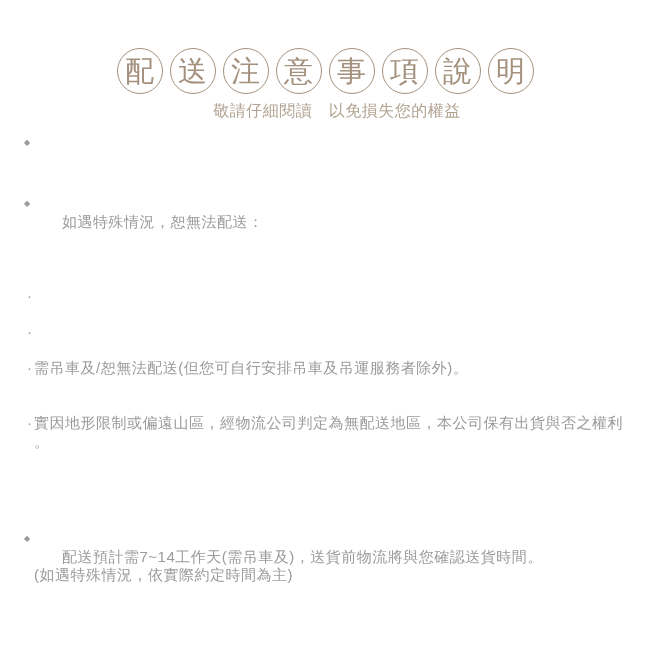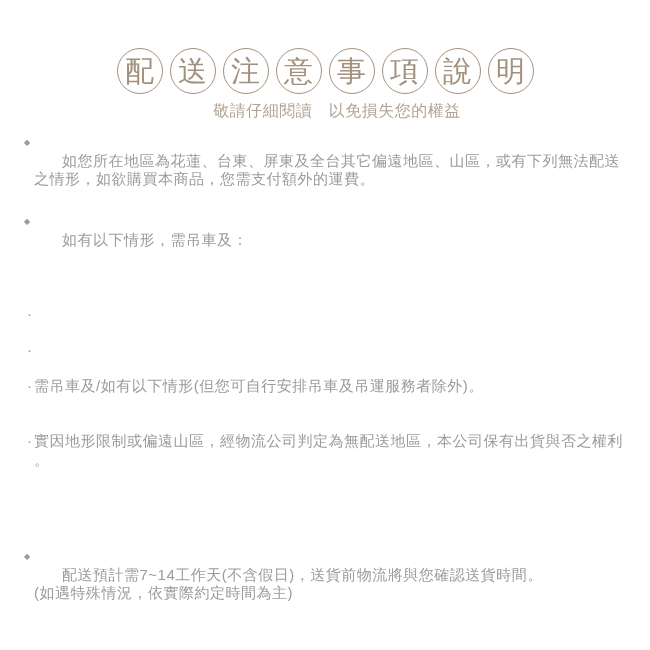--- a/index.html
+++ b/index.html
@@ -94,32 +94,32 @@
       <div class="circle">
           <span>明</span>
         </div>
     </div>
     <div class="subtitle">敬請仔細閱讀　以免損失您的權益</div>
   </div>
 
   <div class="content">
 
     <div class="item">
-      <span class="bullet">◆</span><span>如您所在地區為花蓮、台東、屏東及全台其它偏遠地區、山區，或有下列無法配送之情形，如欲購買本商品，您需支付額外的運費。</span>
+      <span class="bullet">◆</span>
     </div>
 
     <div class="item">
-      <span class="bullet">◆</span><span>如有以下情形，需吊車及：</span>
+      <span class="bullet">◆</span><span>如遇特殊情況，恕無法配送：</span>
       <div class="sub-list">
         <div class="sub-item"><span class="sub-bullet">·</span></div>
         <div class="sub-item"><span class="sub-bullet">·</span></div>
-        <div class="sub-item"><span class="sub-bullet">·</span><span>需吊車及/如有以下情形(但您可自行安排吊車及吊運服務者除外)。</span></div>
+        <div class="sub-item"><span class="sub-bullet">·</span><span>需吊車及/恕無法配送(但您可自行安排吊車及吊運服務者除外)。</span></div>
         <div class="sub-item"><span class="sub-bullet">·</span><span>實因地形限制或偏遠山區，經物流公司判定為無配送地區，本公司保有出貨與否之權利。</span></div>
       </div>
     </div>
 
     <div class="item">
-      <span class="bullet">◆</span><span>配送預計需7~14工作天(不含假日)，送貨前物流將與您確認送貨時間。
+      <span class="bullet">◆</span><span>配送預計需7~14工作天(需吊車及)，送貨前物流將與您確認送貨時間。
 (如遇特殊情況，依實際約定時間為主)</span>
     </div>
 
   </div>
 </div>
 
 </body></html>

